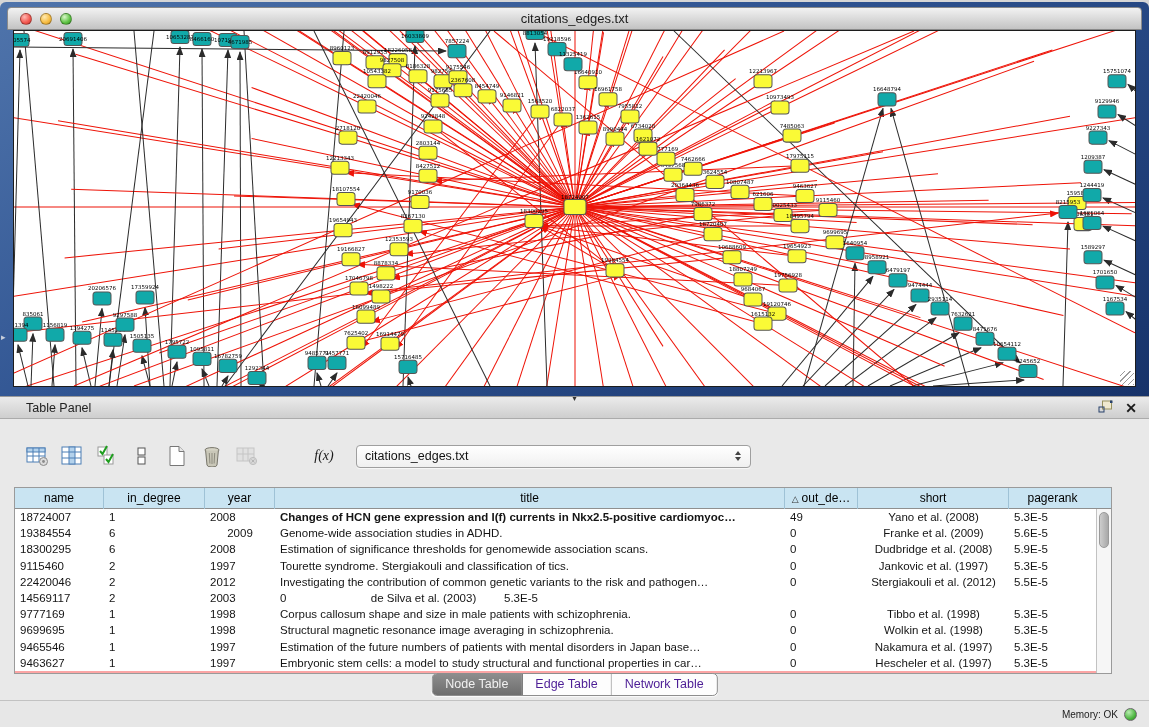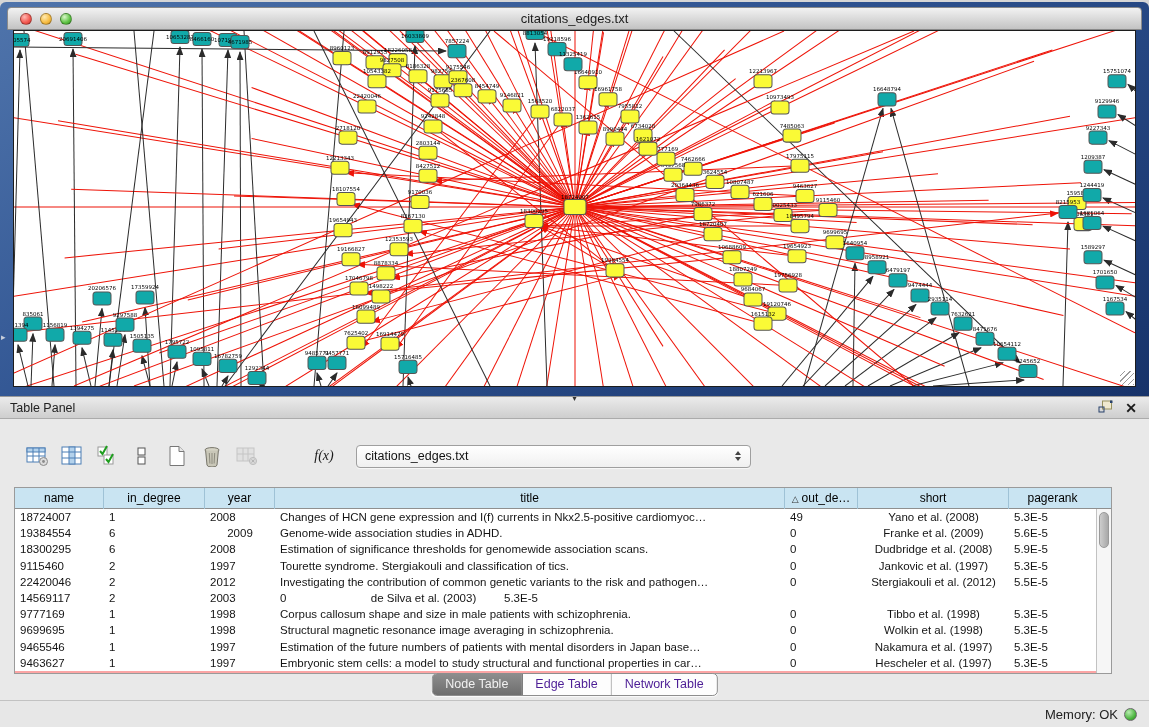--- a/index.html
+++ b/index.html
@@ -27,21 +27,21 @@
   text.nlabel{font:5.5px "DejaVu Sans",sans-serif;text-anchor:middle;fill:#000;}
   .resize-grip{position:absolute;right:1px;bottom:1px;width:14px;height:14px;
     background:repeating-linear-gradient(135deg,transparent 0 3px,#9a9a9a 3px 4px);}
   .edge-arrow-left{position:absolute;left:1px;top:331px;font-size:9px;color:#c9cfdb;line-height:9px;}
 
   
   .panel-header{position:absolute;left:0;top:396px;width:1149px;height:23px;
     background:linear-gradient(#ebebeb,#cecece);border-top:1px solid #9a9a9a;
     border-bottom:1px solid #ababab;box-sizing:border-box;
     display:flex;align-items:center;font-size:12.5px;color:#222;}
-  .panel-title{margin-left:10px;}
+  .panel-title{margin-left:26px;}
   .panel-header-right{margin-left:auto;display:flex;align-items:center;gap:12px;margin-right:12px;}
   .close-x{font-size:14px;font-weight:bold;color:#1a1a1a;line-height:14px;}
   .splitter-arrow{position:absolute;left:50%;top:-2px;transform:translateX(-50%);
     font-size:8px;color:#333;line-height:8px;}
 
   .panel-body{position:absolute;left:0;top:419px;width:1149px;height:281px;background:#e9e9e9;}
 
   .toolbar{position:absolute;left:24px;top:22px;height:30px;display:flex;align-items:center;gap:9px;}
   .tbtn{width:26px;height:26px;display:flex;align-items:center;justify-content:center;}
   .combo{margin-left:10px;width:393px;height:21px;border:1px solid #9f9f9f;border-radius:4px;
@@ -71,21 +71,21 @@
 
   .tabs{position:absolute;left:50%;top:254px;transform:translateX(-50%);display:flex;
     border:1px solid #8d8d8d;border-radius:5px;overflow:hidden;height:21px;
     background:#fdfdfd;box-shadow:0 1px 1px rgba(255,255,255,.8);}
   .tab{padding:0 13px;font-size:12.5px;line-height:20px;color:#4c1d95;border-right:1px solid #b5b5b5;}
   .tab:last-child{border-right:none;}
   .tab.active{background:linear-gradient(#8d8d8d,#6e6e6e);color:#f1f1f1;border-right:1px solid #666;}
 
   .statusbar{position:absolute;left:0;top:700px;width:1149px;height:27px;background:#e7e7e7;
     border-top:1px solid #c2c2c2;box-sizing:border-box;display:flex;align-items:center;justify-content:flex-end;}
-  .mem{display:flex;align-items:center;gap:6px;margin-right:12px;font-size:13px;color:#222;}
+  .mem{display:flex;align-items:center;gap:6px;margin-right:12px;font-size:10px;color:#222;}
   .mem-dot{width:13px;height:13px;border-radius:50%;border:1px solid #6a6a6a;box-sizing:border-box;
     background:radial-gradient(circle at 35% 30%,#b8edb0,#47b33a 65%,#2f8f27);}
 </style>
 </head>
 <body>
 
 <div class="net-window">
   <div class="titlebar">
     <div class="traffic">
       <div class="light close"></div>
@@ -696,21 +696,21 @@
         <div class="th" style="width: 510px;"><span>title</span></div>
         <div class="th" style="width: 73px;"><span class="sort">△</span><span>out_de…</span></div>
         <div class="th" style="width: 151px;"><span>short</span></div>
         <div class="th" style="width: 87px;"><span>pagerank</span></div>
       </div>
     <div class="tbody" id="tbody">
         <div class="tr">
           <div class="td" style="width: 89px; text-align: left;">18724007</div>
           <div class="td" style="width: 101px; text-align: left;">1</div>
           <div class="td" style="width: 70px; text-align: left;">2008</div>
-          <div class="td" style="width: 510px; text-align: left;">Changes of HCN gene expression and I(f) currents in Nkx2.5-positive cardiomyoc…</div>
+          <div class="td" style="width: 510px; text-align: left; font-weight: bold;">Changes of HCN gene expression and I(f) currents in Nkx2.5-positive cardiomyoc…</div>
           <div class="td" style="width: 73px; text-align: left;">49</div>
           <div class="td" style="width: 151px; text-align: center;">Yano et al. (2008)</div>
           <div class="td" style="width: 87px; text-align: left;">5.3E-5</div>
         </div>
         <div class="tr">
           <div class="td" style="width: 89px; text-align: left;">19384554</div>
           <div class="td" style="width: 101px; text-align: left;">6</div>
           <div class="td" style="width: 70px; text-align: center;">2009</div>
           <div class="td" style="width: 510px; text-align: left;">Genome-wide association studies in ADHD.</div>
           <div class="td" style="width: 73px; text-align: left;">0</div>

